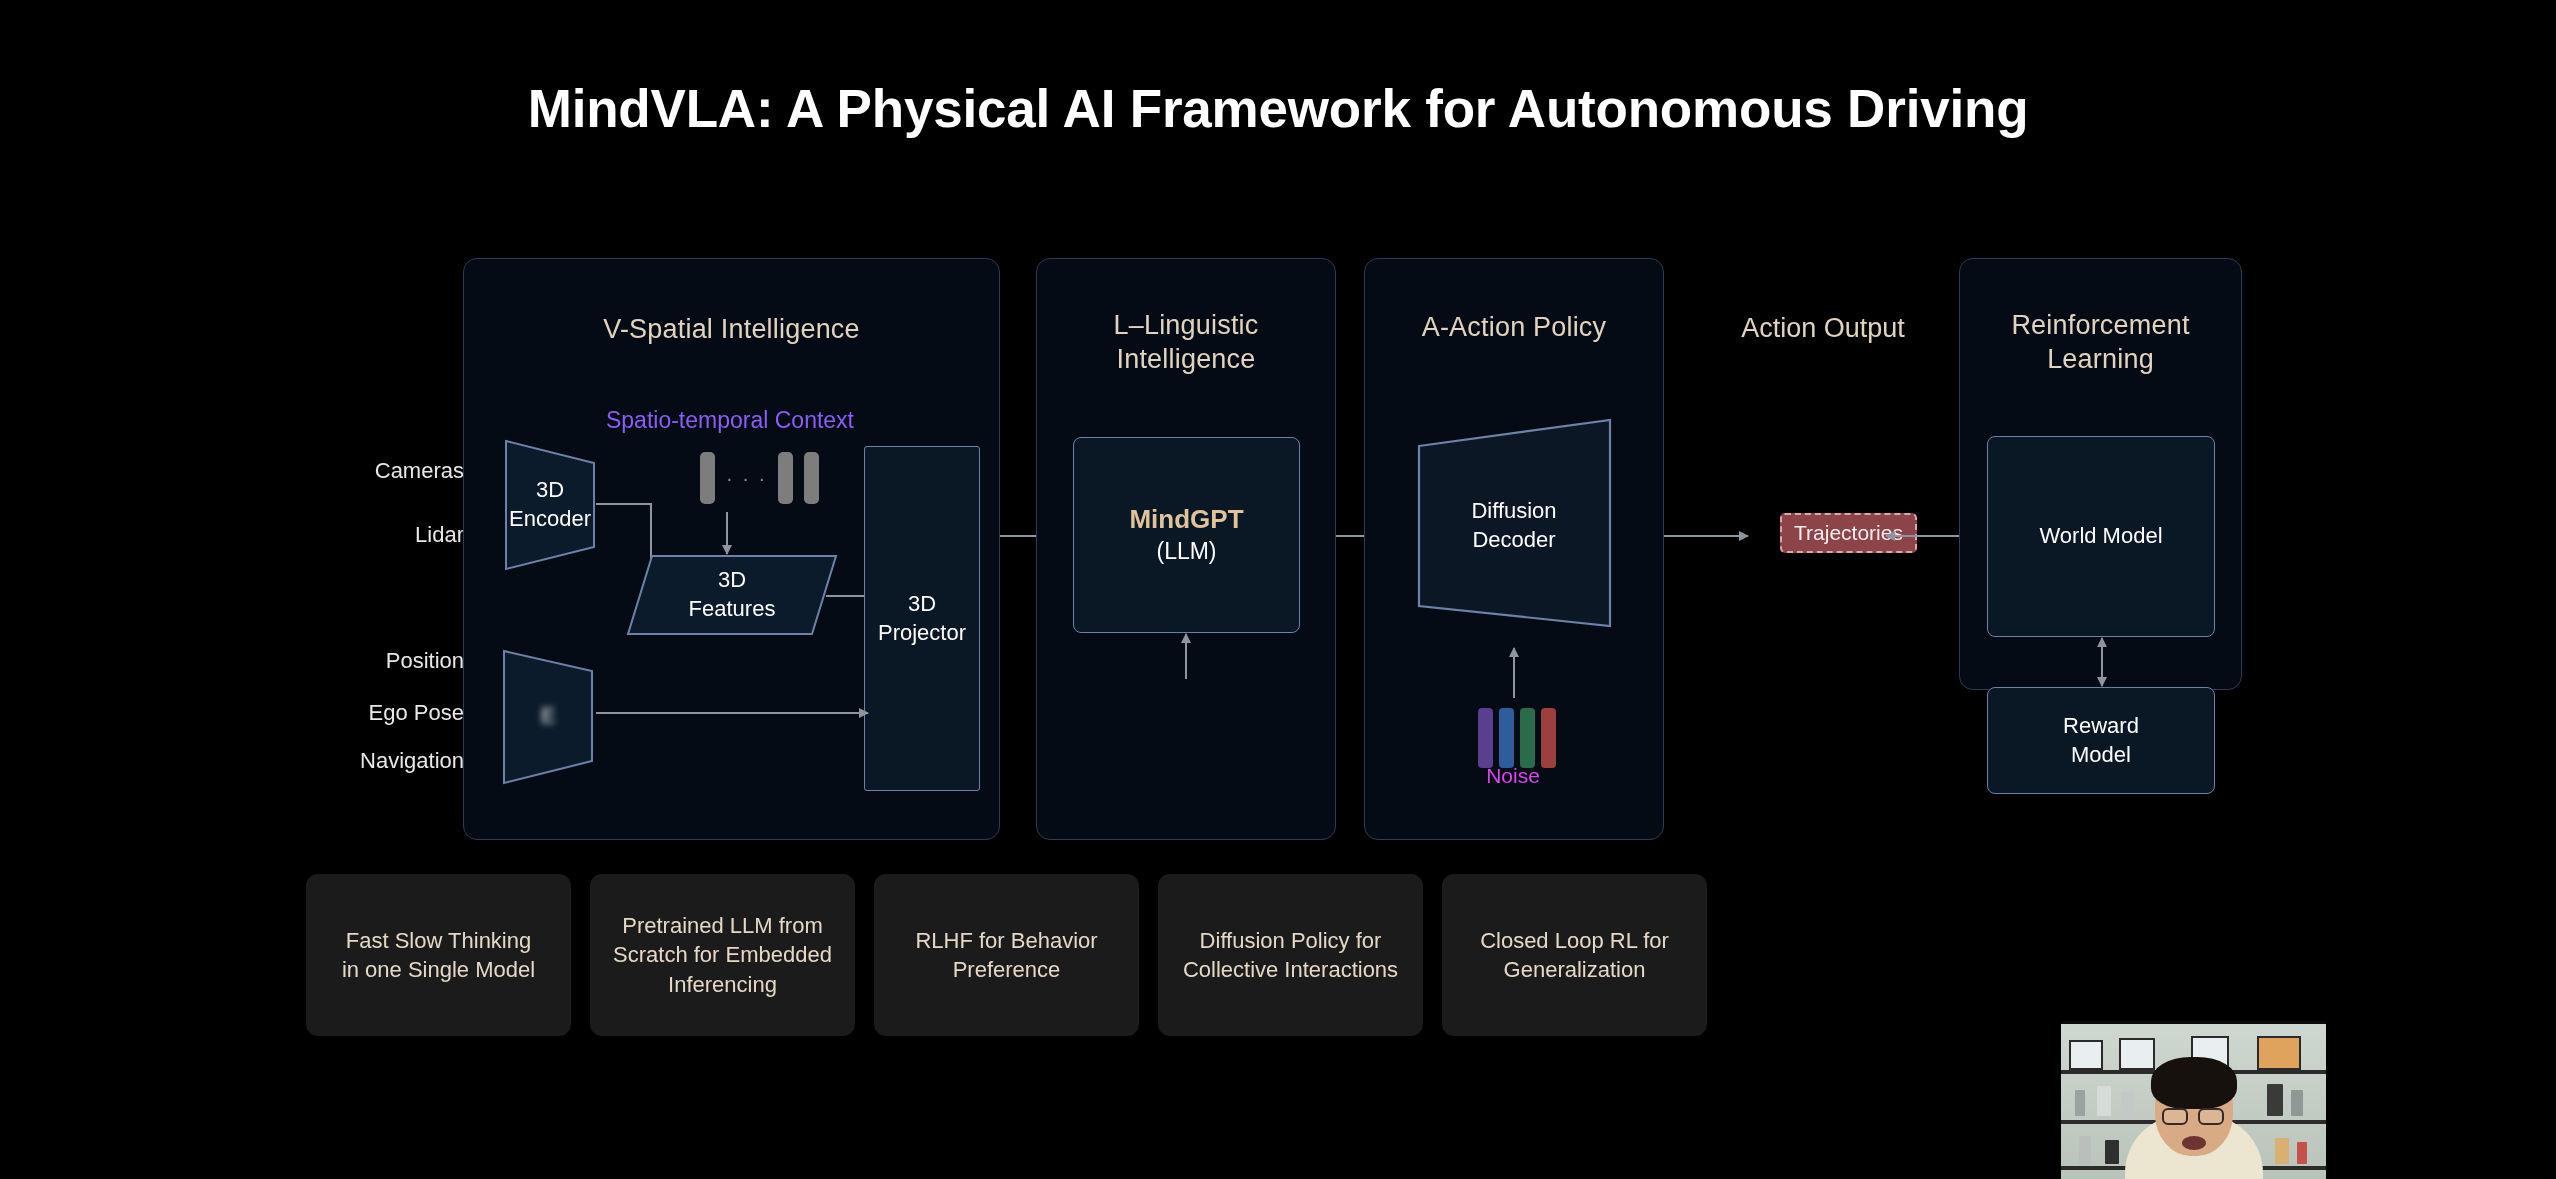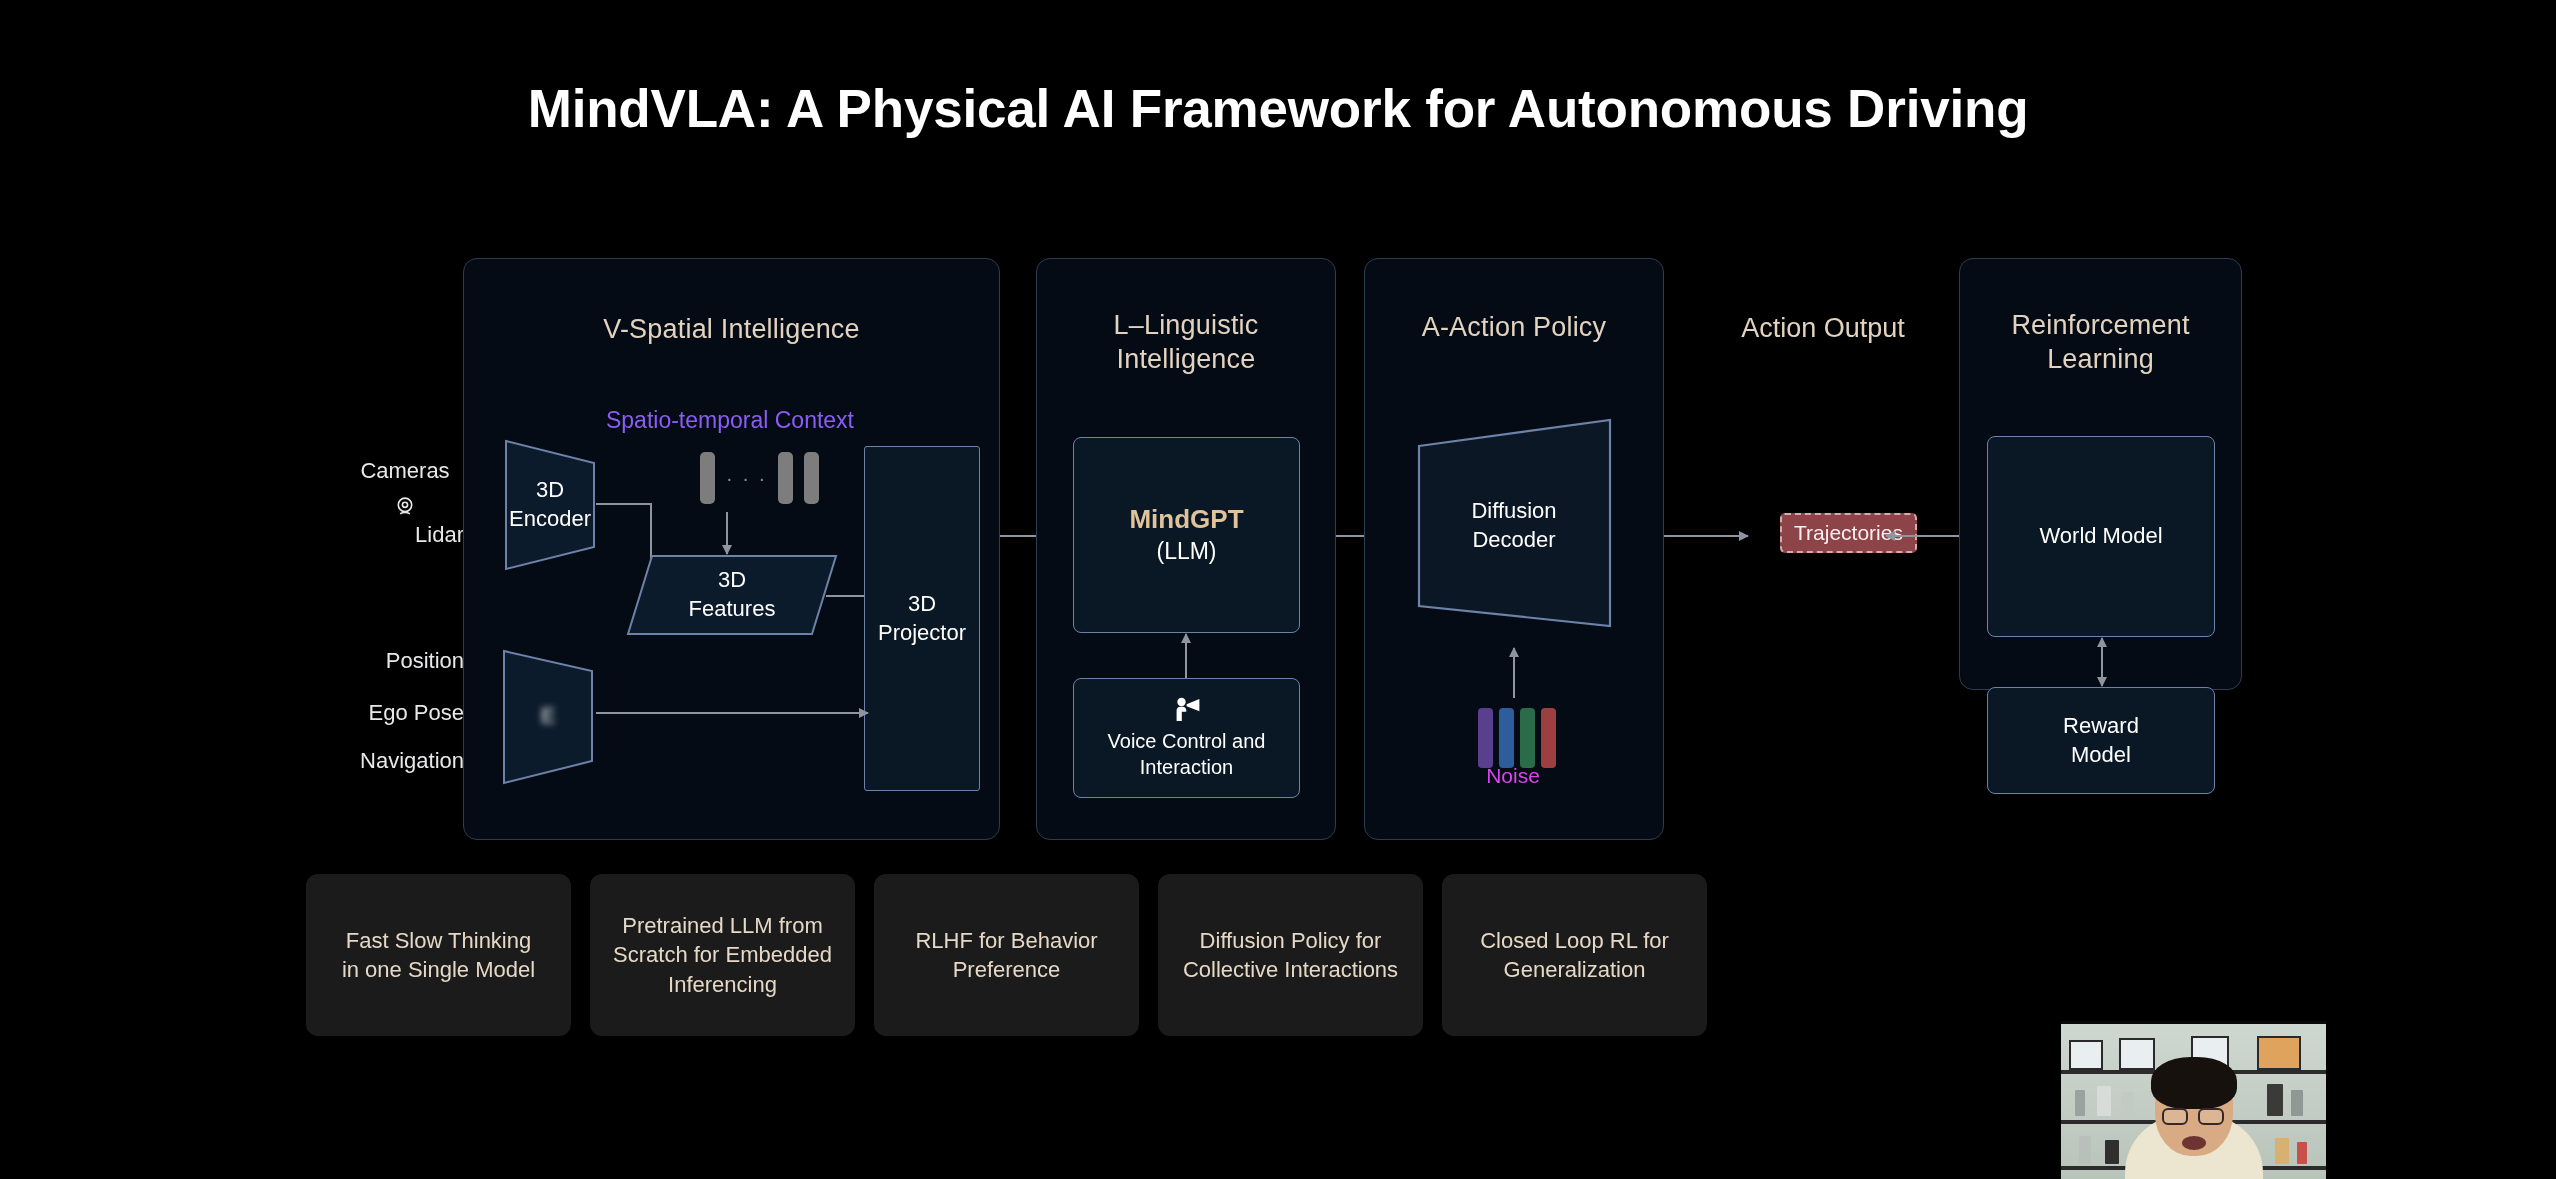--- a/index.html
+++ b/index.html
@@ -172,21 +172,21 @@
     background:#6d3432; border-radius:50%;
   }
 </style>
 </head>
 <body>
 
 <div id="slide-title">MindVLA: A Physical AI Framework for Autonomous Driving</div>
 
 <div id="diagram">
 
-  <div class="in-row" style="left:310px; top:458px;flex-direction:column;">
+  <div class="in-row" style="left:310px; top:458px;">
     <span class="in-label">Cameras</span>
     <span class="in-icon">
       <svg viewBox="0 0 24 24" fill="none" stroke="#e8e8ea" stroke-width="1.5">
         <circle cx="12" cy="10" r="6.2"></circle>
           <circle cx="12" cy="10" r="2.4"></circle>
         <path d="M7.5 18.2 Q12 15.6 16.5 18.2"></path>
       </svg>
     </span>
   </div>
   <div class="in-line" style="left:510px; top:471px; width:72px;"></div>
@@ -303,33 +303,20 @@
 
   <div class="block" style="left:1073px; top:437px; width:227px; height:196px;">
     <span>
       <span style="font-size:26px; font-weight:bold; color:#e0c39a;">MindGPT</span><br>
       <span style="font-size:23px; color:#fff;">(LLM)</span>
     </span>
   </div>
 
   <div class="arrow-v head-u" style="left:1185px; top:634px; height:45px;"></div>
 
-  <div class="block" style="left:1073px; top:678px; width:227px; height:120px; flex-direction:column; gap:6px;">
-    <span style="line-height:0;">
-      <svg width="30" height="26" viewBox="0 0 30 26">
-        <circle cx="9.5" cy="6" r="4.2" fill="#ffffff"></circle>
-        <path d="M4.6 25V14.4c0-2 1.7-3.6 3.7-3.6h2.4c2 0 3.6 1.6 3.6 3.6v1.3H9.8V25z" fill="#ffffff"></path>
-        <path d="M14.6 8.2 27.4 3.1v12.2L14.6 10.3z" fill="#ffffff"></path>
-      </svg>
-    </span>
-    <span style="font-size:20px;">
-      <span>Voice Control and</span><br>
-      <span>Interaction</span>
-    </span>
-  </div>
 
   <div class="arrow-h head-r" style="left:1336px; top:535px; width:68px;"></div>
 
   <div class="panel" style="left:1364px; top:258px; width:300px; height:582px;">
     <div class="panel-title" style="top:52px;">A-Action Policy</div>
   </div>
 
   <div class="shape" style="left:1414px; top:414px;">
     <svg width="200" height="224" viewBox="0 0 200 224">
       <polygon points="5,32 196,6 196,212 5,192" fill="#0b1724" stroke="#6d82a8" stroke-width="2.2"></polygon>

